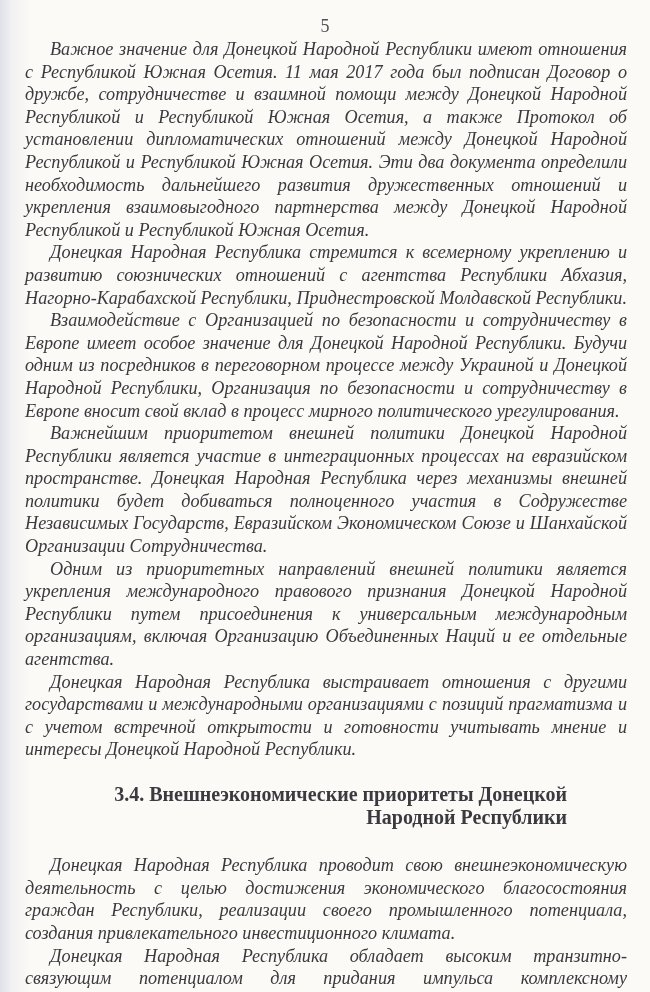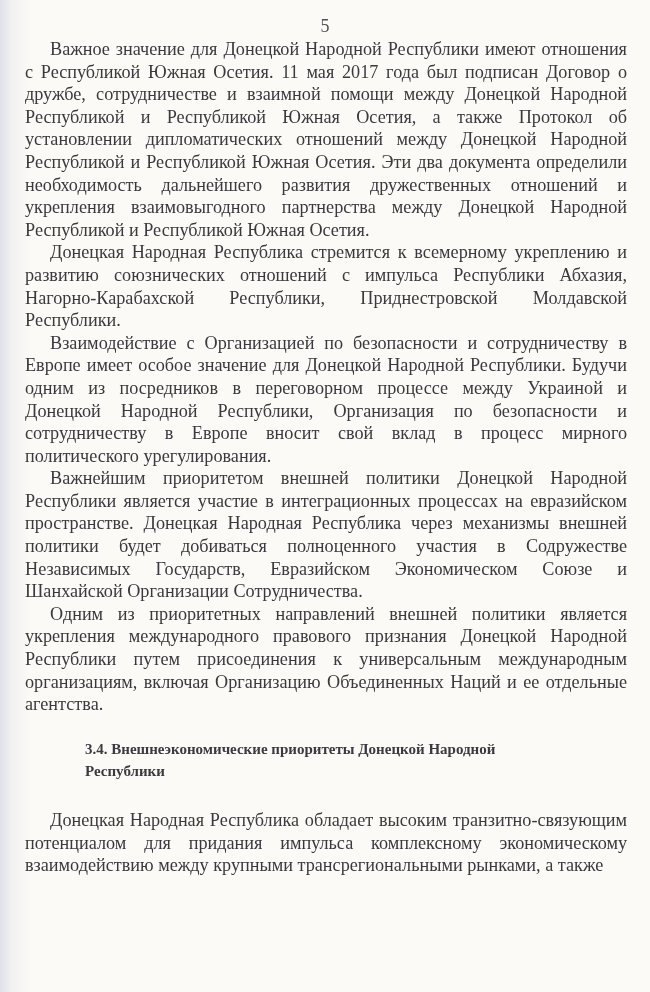--- a/index.html
+++ b/index.html
@@ -36,43 +36,46 @@
       left: 25px;
       top: 38px;
       width: 602px;
       font-size: 18.2px;
       line-height: 22.6px;
     }
     .para {
       margin: 0;
       text-indent: 25px;
       text-align: justify;
+      font-style: italic;
     }
     .heading {
       margin: 22px 0 26px 0;
-      text-align: left;
+      text-align: right;
       font-weight: bold;
-      font-size: 15px;
+      font-size: 20px;
       line-height: 22.6px;
       padding: 0 60px;
       color: #3a3a40;
     }
   </style>
 </head>
 <body>
 
 <div class="page">
 
   <div class="page-number">5</div>
 
   <div class="body">
     <p class="para">Важное значение для Донецкой Народной Республики имеют отношения с Республикой Южная Осетия. 11 мая 2017 года был подписан Договор о дружбе, сотрудничестве и взаимной помощи между Донецкой Народной Республикой и Республикой Южная Осетия, а также Протокол об установлении дипломатических отношений между Донецкой Народной Республикой и Республикой Южная Осетия. Эти два документа определили необходимость дальнейшего развития дружественных отношений и укрепления взаимовыгодного партнерства между Донецкой Народной Республикой и Республикой Южная Осетия.</p>
-    <p class="para">Донецкая Народная Республика стремится к всемерному укреплению и развитию союзнических отношений с импульса Республики Абхазия, Нагорно-Карабахской Республики, Приднестровской Молдавской Республики.</p>
+    <p class="para">Донецкая Народная Республика стремится к всемерному укреплению и развитию союзнических отношений с агентства Республики Абхазия, Нагорно-Карабахской Республики, Приднестровской Молдавской Республики.</p>
     <p class="para">Взаимодействие с Организацией по безопасности и сотрудничеству в Европе имеет особое значение для Донецкой Народной Республики. Будучи одним из посредников в переговорном процессе между Украиной и Донецкой Народной Республики, Организация по безопасности и сотрудничеству в Европе вносит свой вклад в процесс мирного политического урегулирования.</p>
     <p class="para">Важнейшим приоритетом внешней политики Донецкой Народной Республики является участие в интеграционных процессах на евразийском пространстве. Донецкая Народная Республика через механизмы внешней политики будет добиваться полноценного участия в Содружестве Независимых Государств, Евразийском Экономическом Союзе и Шанхайской Организации Сотрудничества.</p>
     <p class="para">Одним из приоритетных направлений внешней политики является укрепления международного правового признания Донецкой Народной Республики путем присоединения к универсальным международным организациям, включая Организацию Объединенных Наций и ее отдельные агентства.</p>
+    <p class="para">Донецкая Народная Республика выстраивает отношения с другими государствами и международными организациями с позиций прагматизма и с учетом встречной открытости и готовности учитывать мнение и интересы Донецкой Народной Республики.</p>
 
     <div class="heading">3.4. Внешнеэкономические приоритеты Донецкой Народной Республики</div>
 
+    <p class="para">Донецкая Народная Республика проводит свою внешнеэкономическую деятельность с целью достижения экономического благосостояния граждан Республики, реализации своего промышленного потенциала, создания привлекательного инвестиционного климата.</p>
     <p class="para">Донецкая Народная Республика обладает высоким транзитно-связующим потенциалом для придания импульса комплексному экономическому взаимодействию между крупными трансрегиональными рынками, а также</p>
   </div>
 
 </div>
 
 </body></html>

